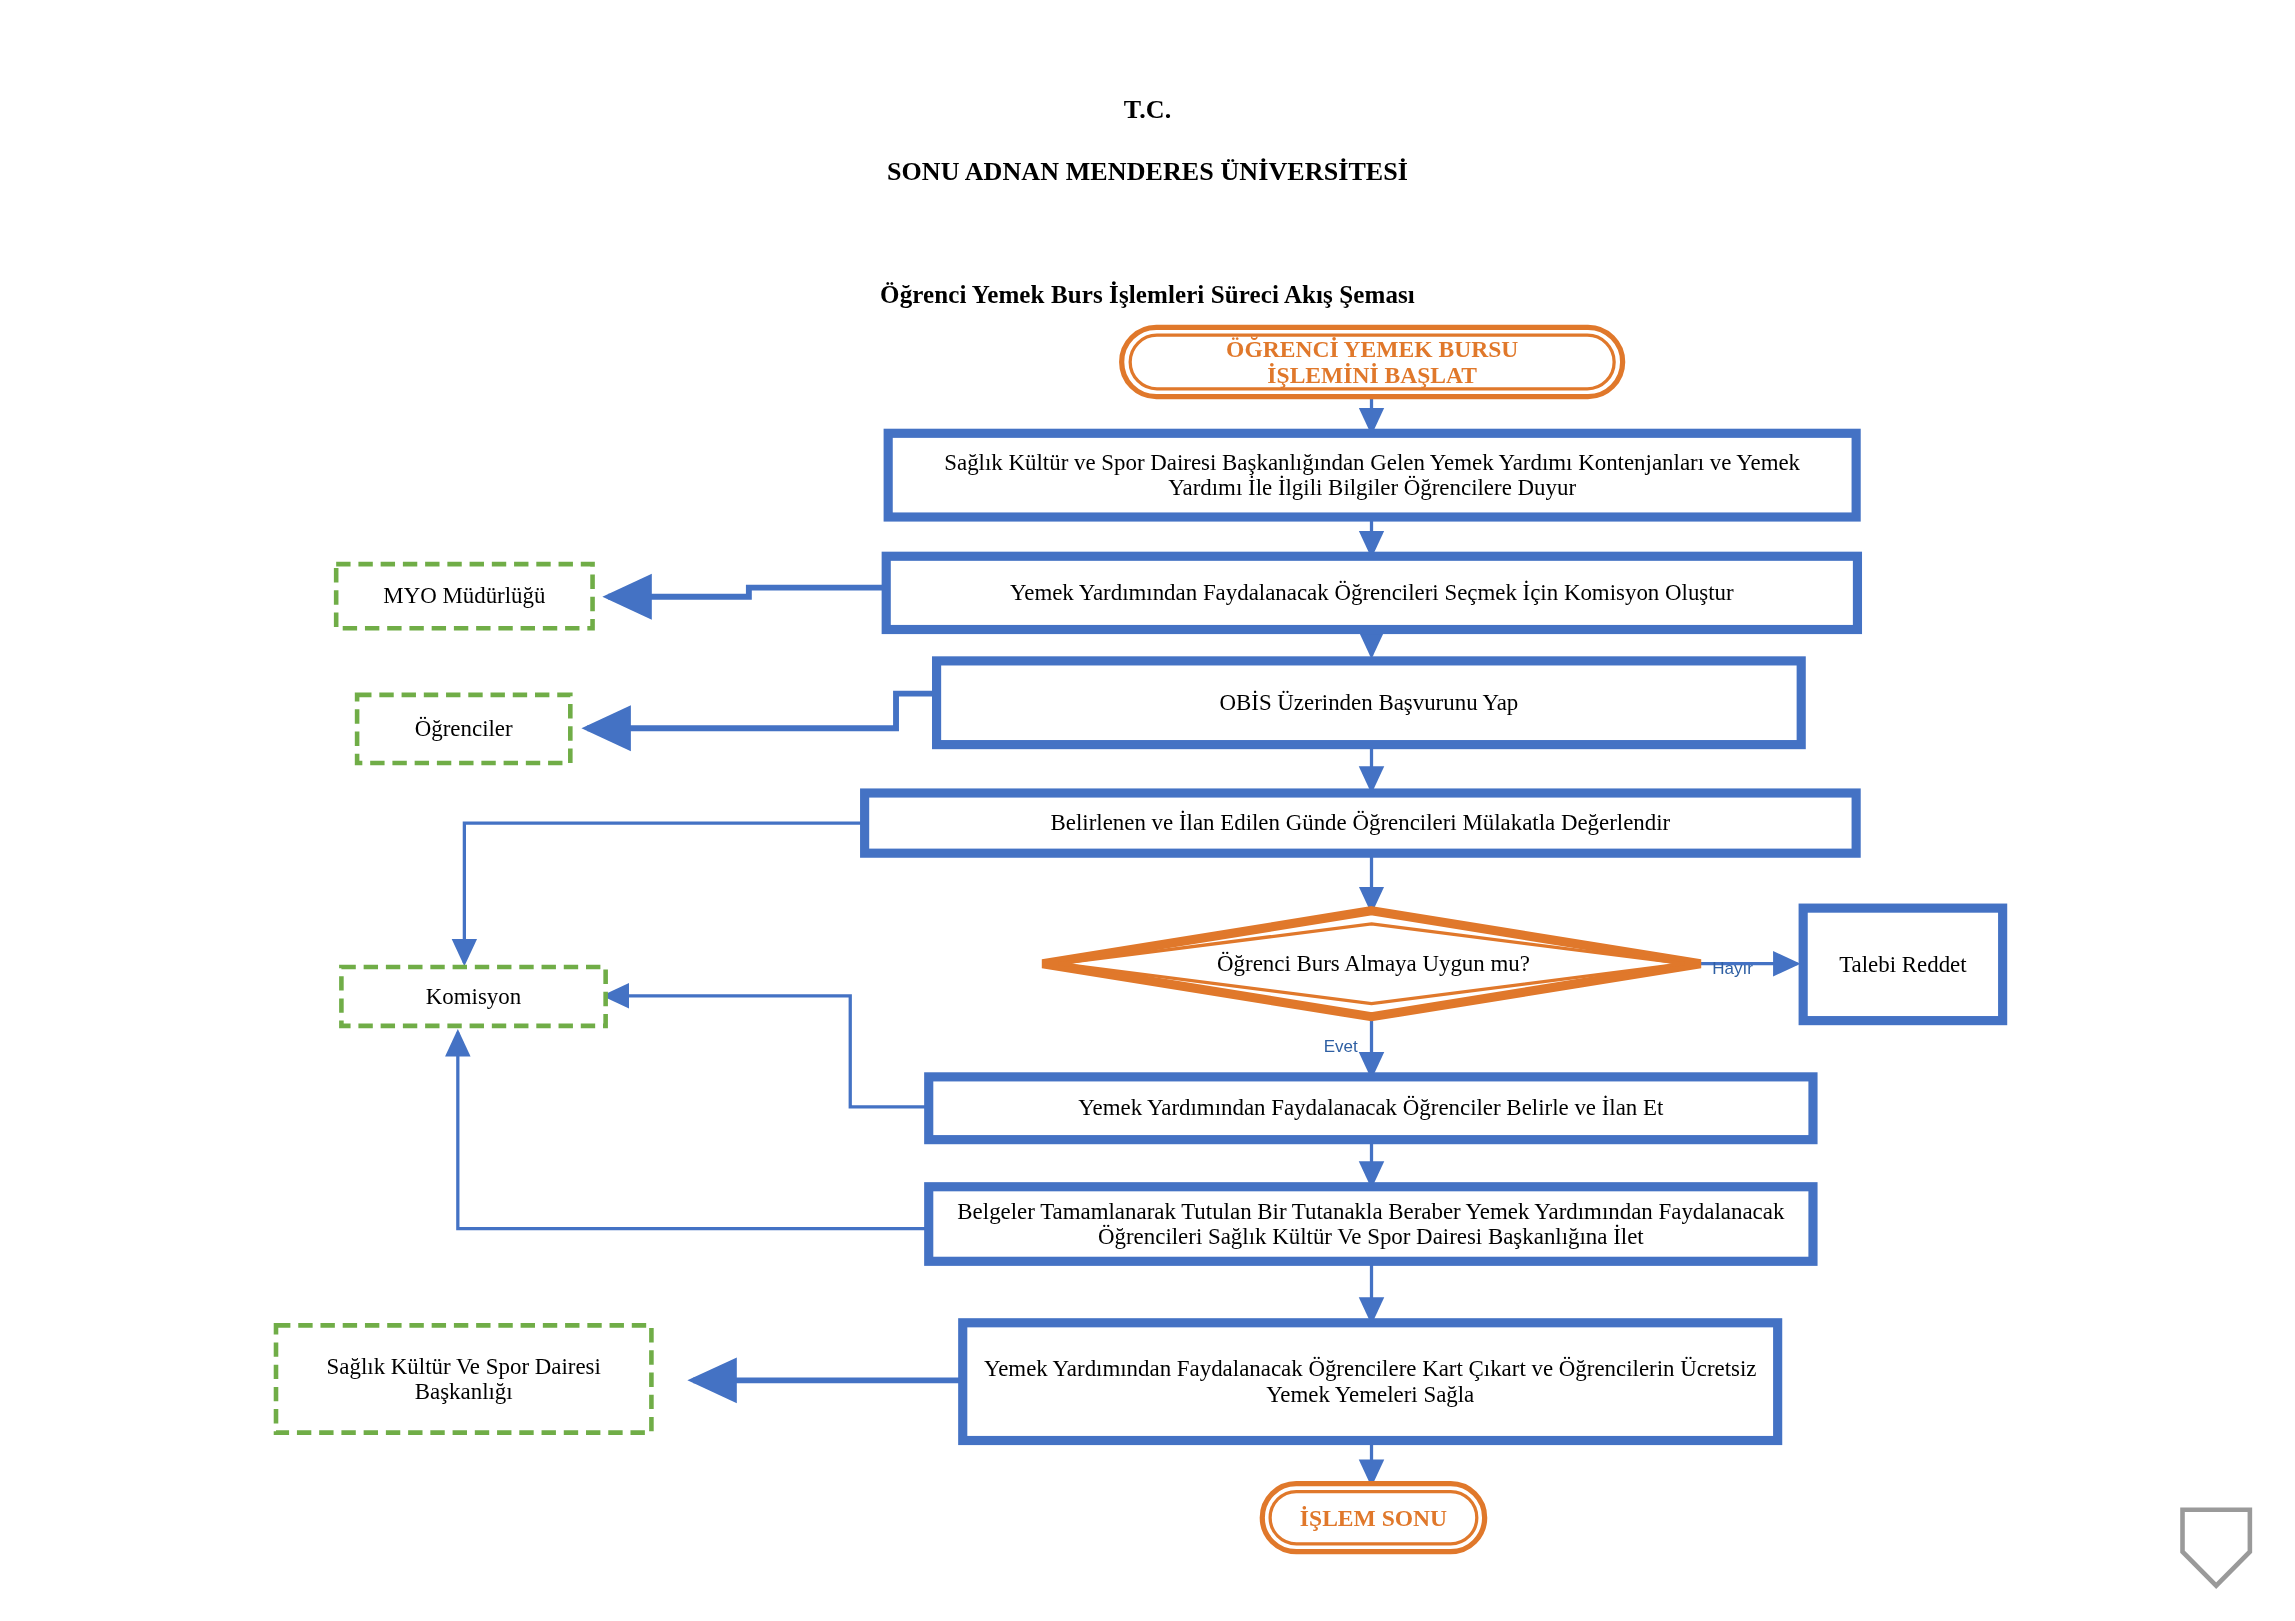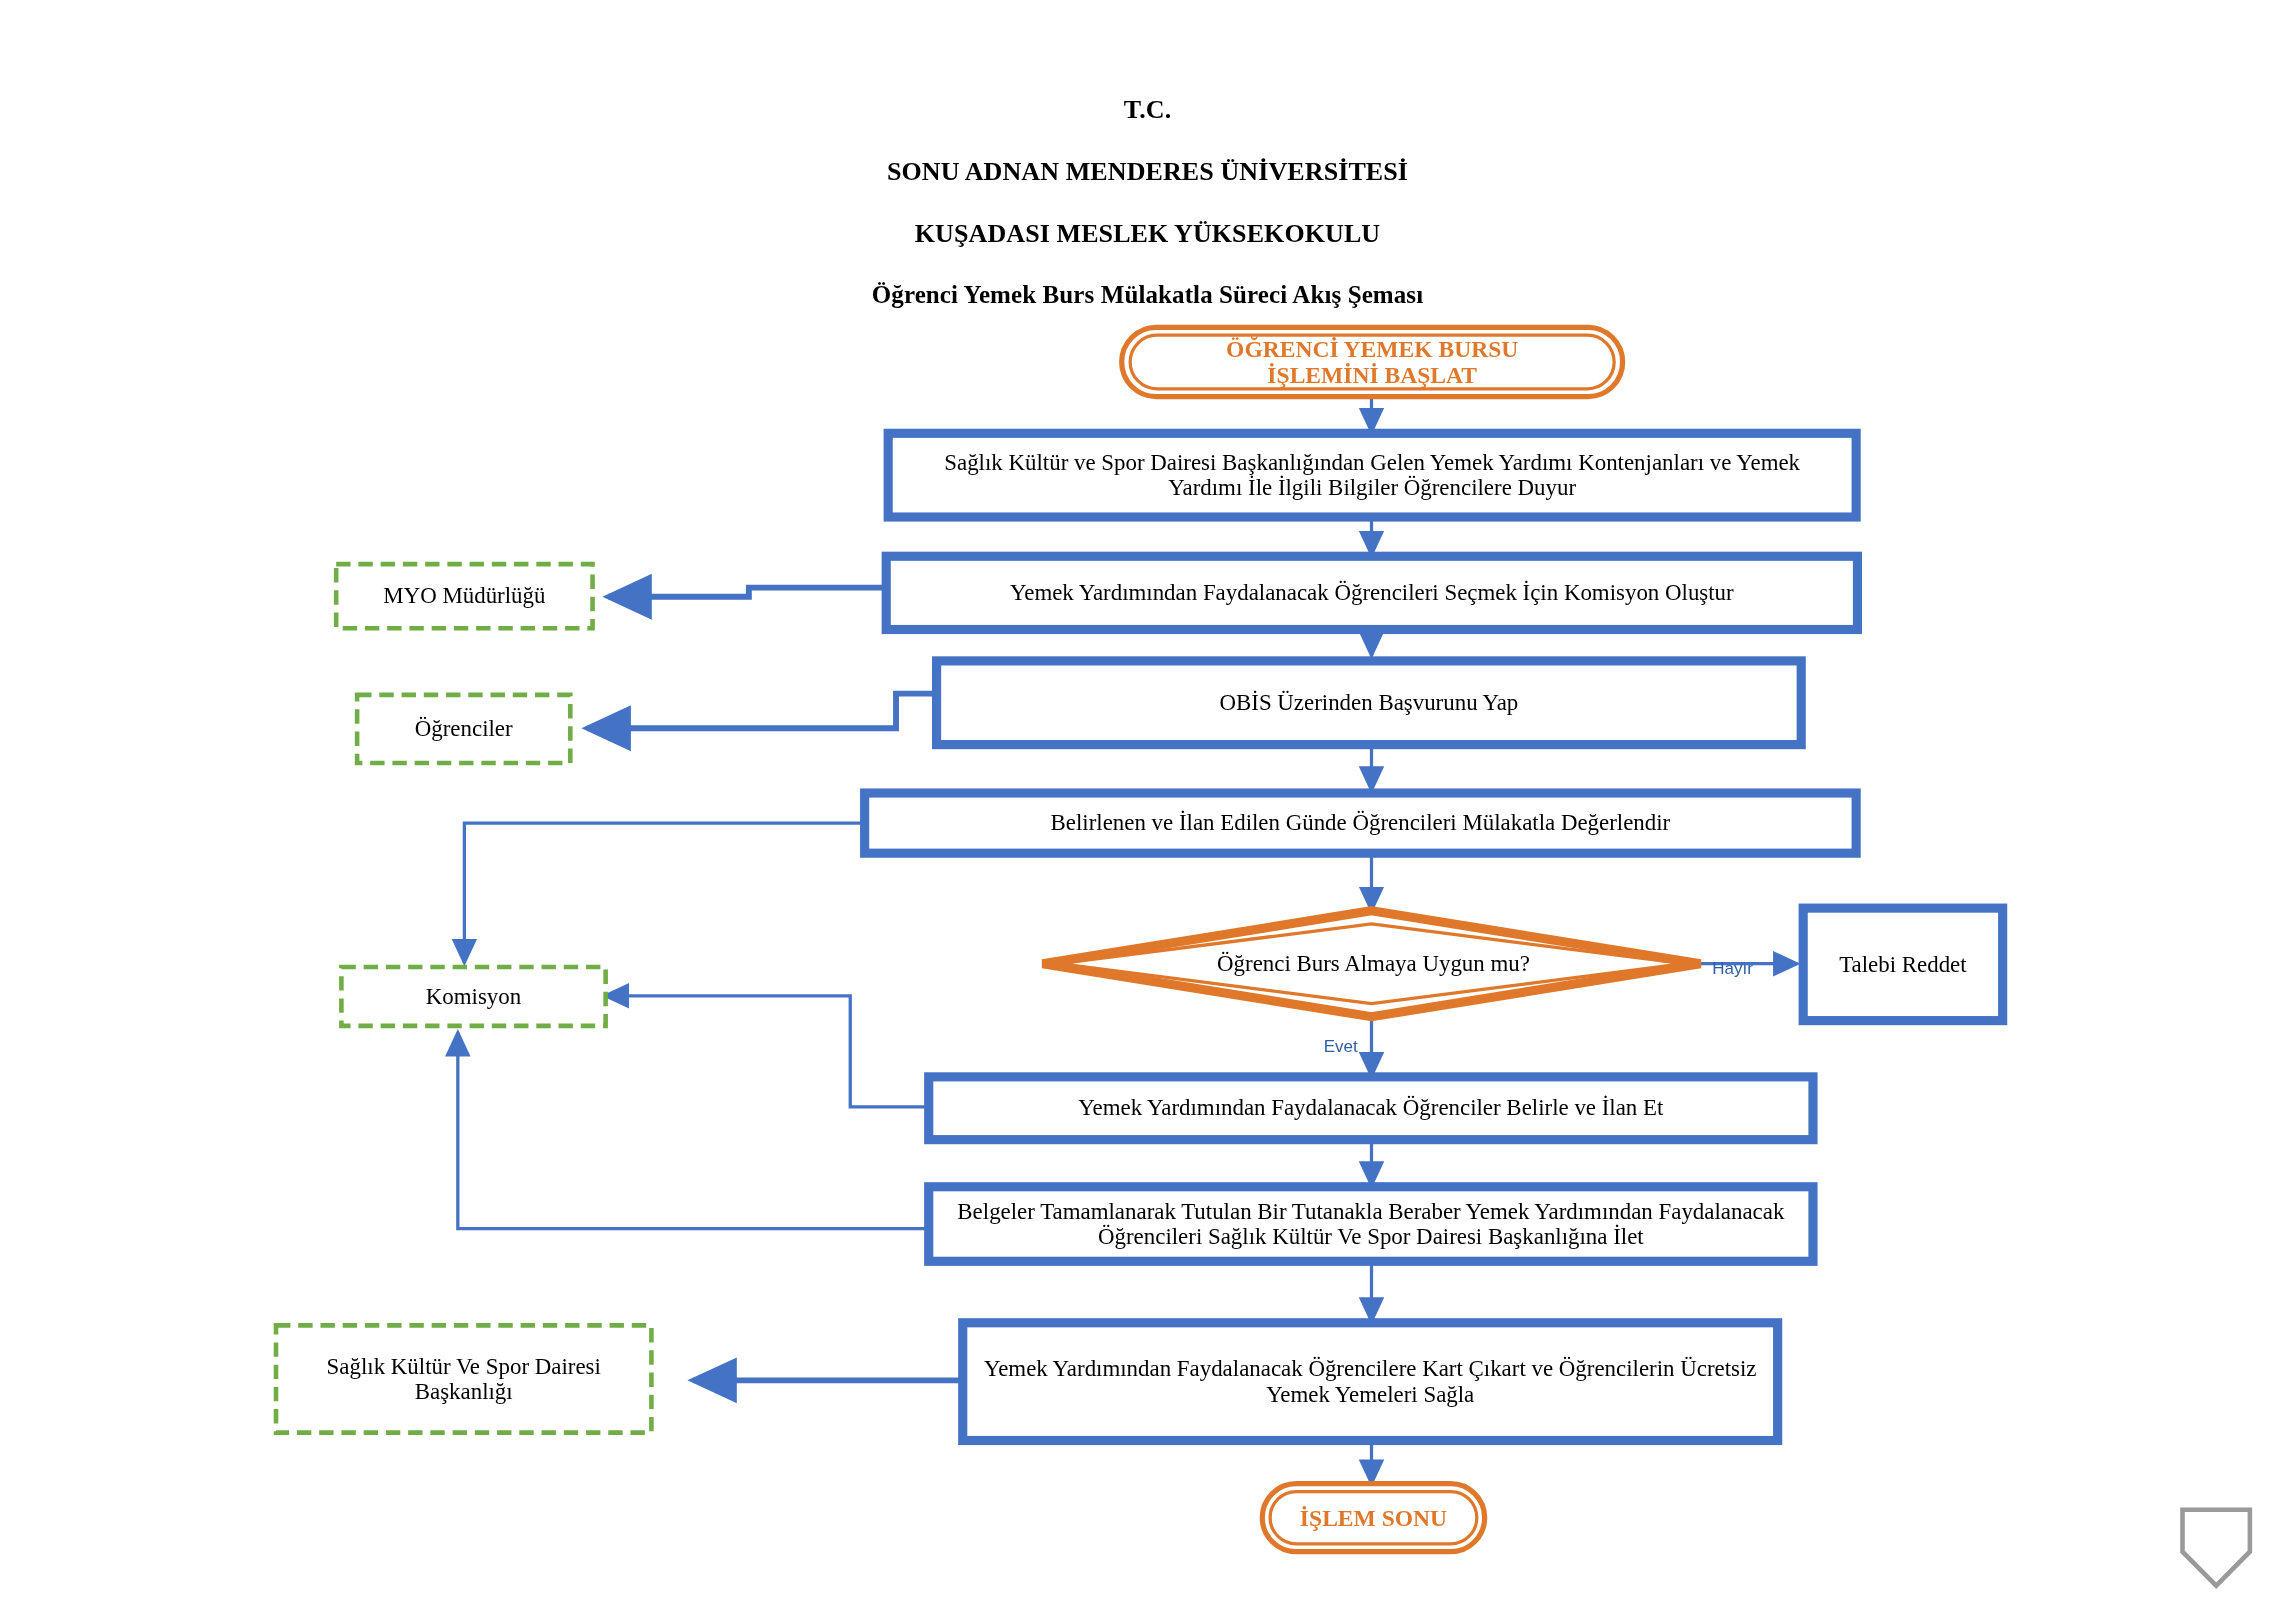--- a/index.html
+++ b/index.html
@@ -26,22 +26,21 @@
   .t-term {font-size:36px;color:#E0782B;font-weight:bold;line-height:1.1;}
   .t-edge {font-size:26px;color:#2E5FA3;font-family:"Liberation Sans", sans-serif;}
 </style>
 </head>
 <body>
 
 <div id="sheet">
 
   <div class="hdr" id="hdr-tc">T.C.</div>
   <div class="hdr" id="hdr-uni">SONU ADNAN MENDERES ÜNİVERSİTESİ</div>
-  <div class="hdr" id="hdr-school">KUŞADASI MESLEK YÜKSEKOKULU</div>
-  <div class="hdr" id="hdr-subtitle">Öğrenci Yemek Burs Mülakatla Süreci Akış Şeması</div>
+  <div class="hdr" id="hdr-subtitle">Öğrenci Yemek Burs İşlemleri Süreci Akış Şeması</div>
 
   <svg id="flow" viewBox="0 0 3509 2479">
     <defs>
       <marker id="arrB" markerWidth="9" markerHeight="9" refX="7.4" refY="4.5" orient="auto" markerUnits="strokeWidth">
         <path d="M0,0.6 L8.4,4.5 L0,8.4 z" fill="#4472C4"></path>
       </marker>
     </defs>
 
     <g stroke="#4472C4" fill="none" stroke-width="5">
 

